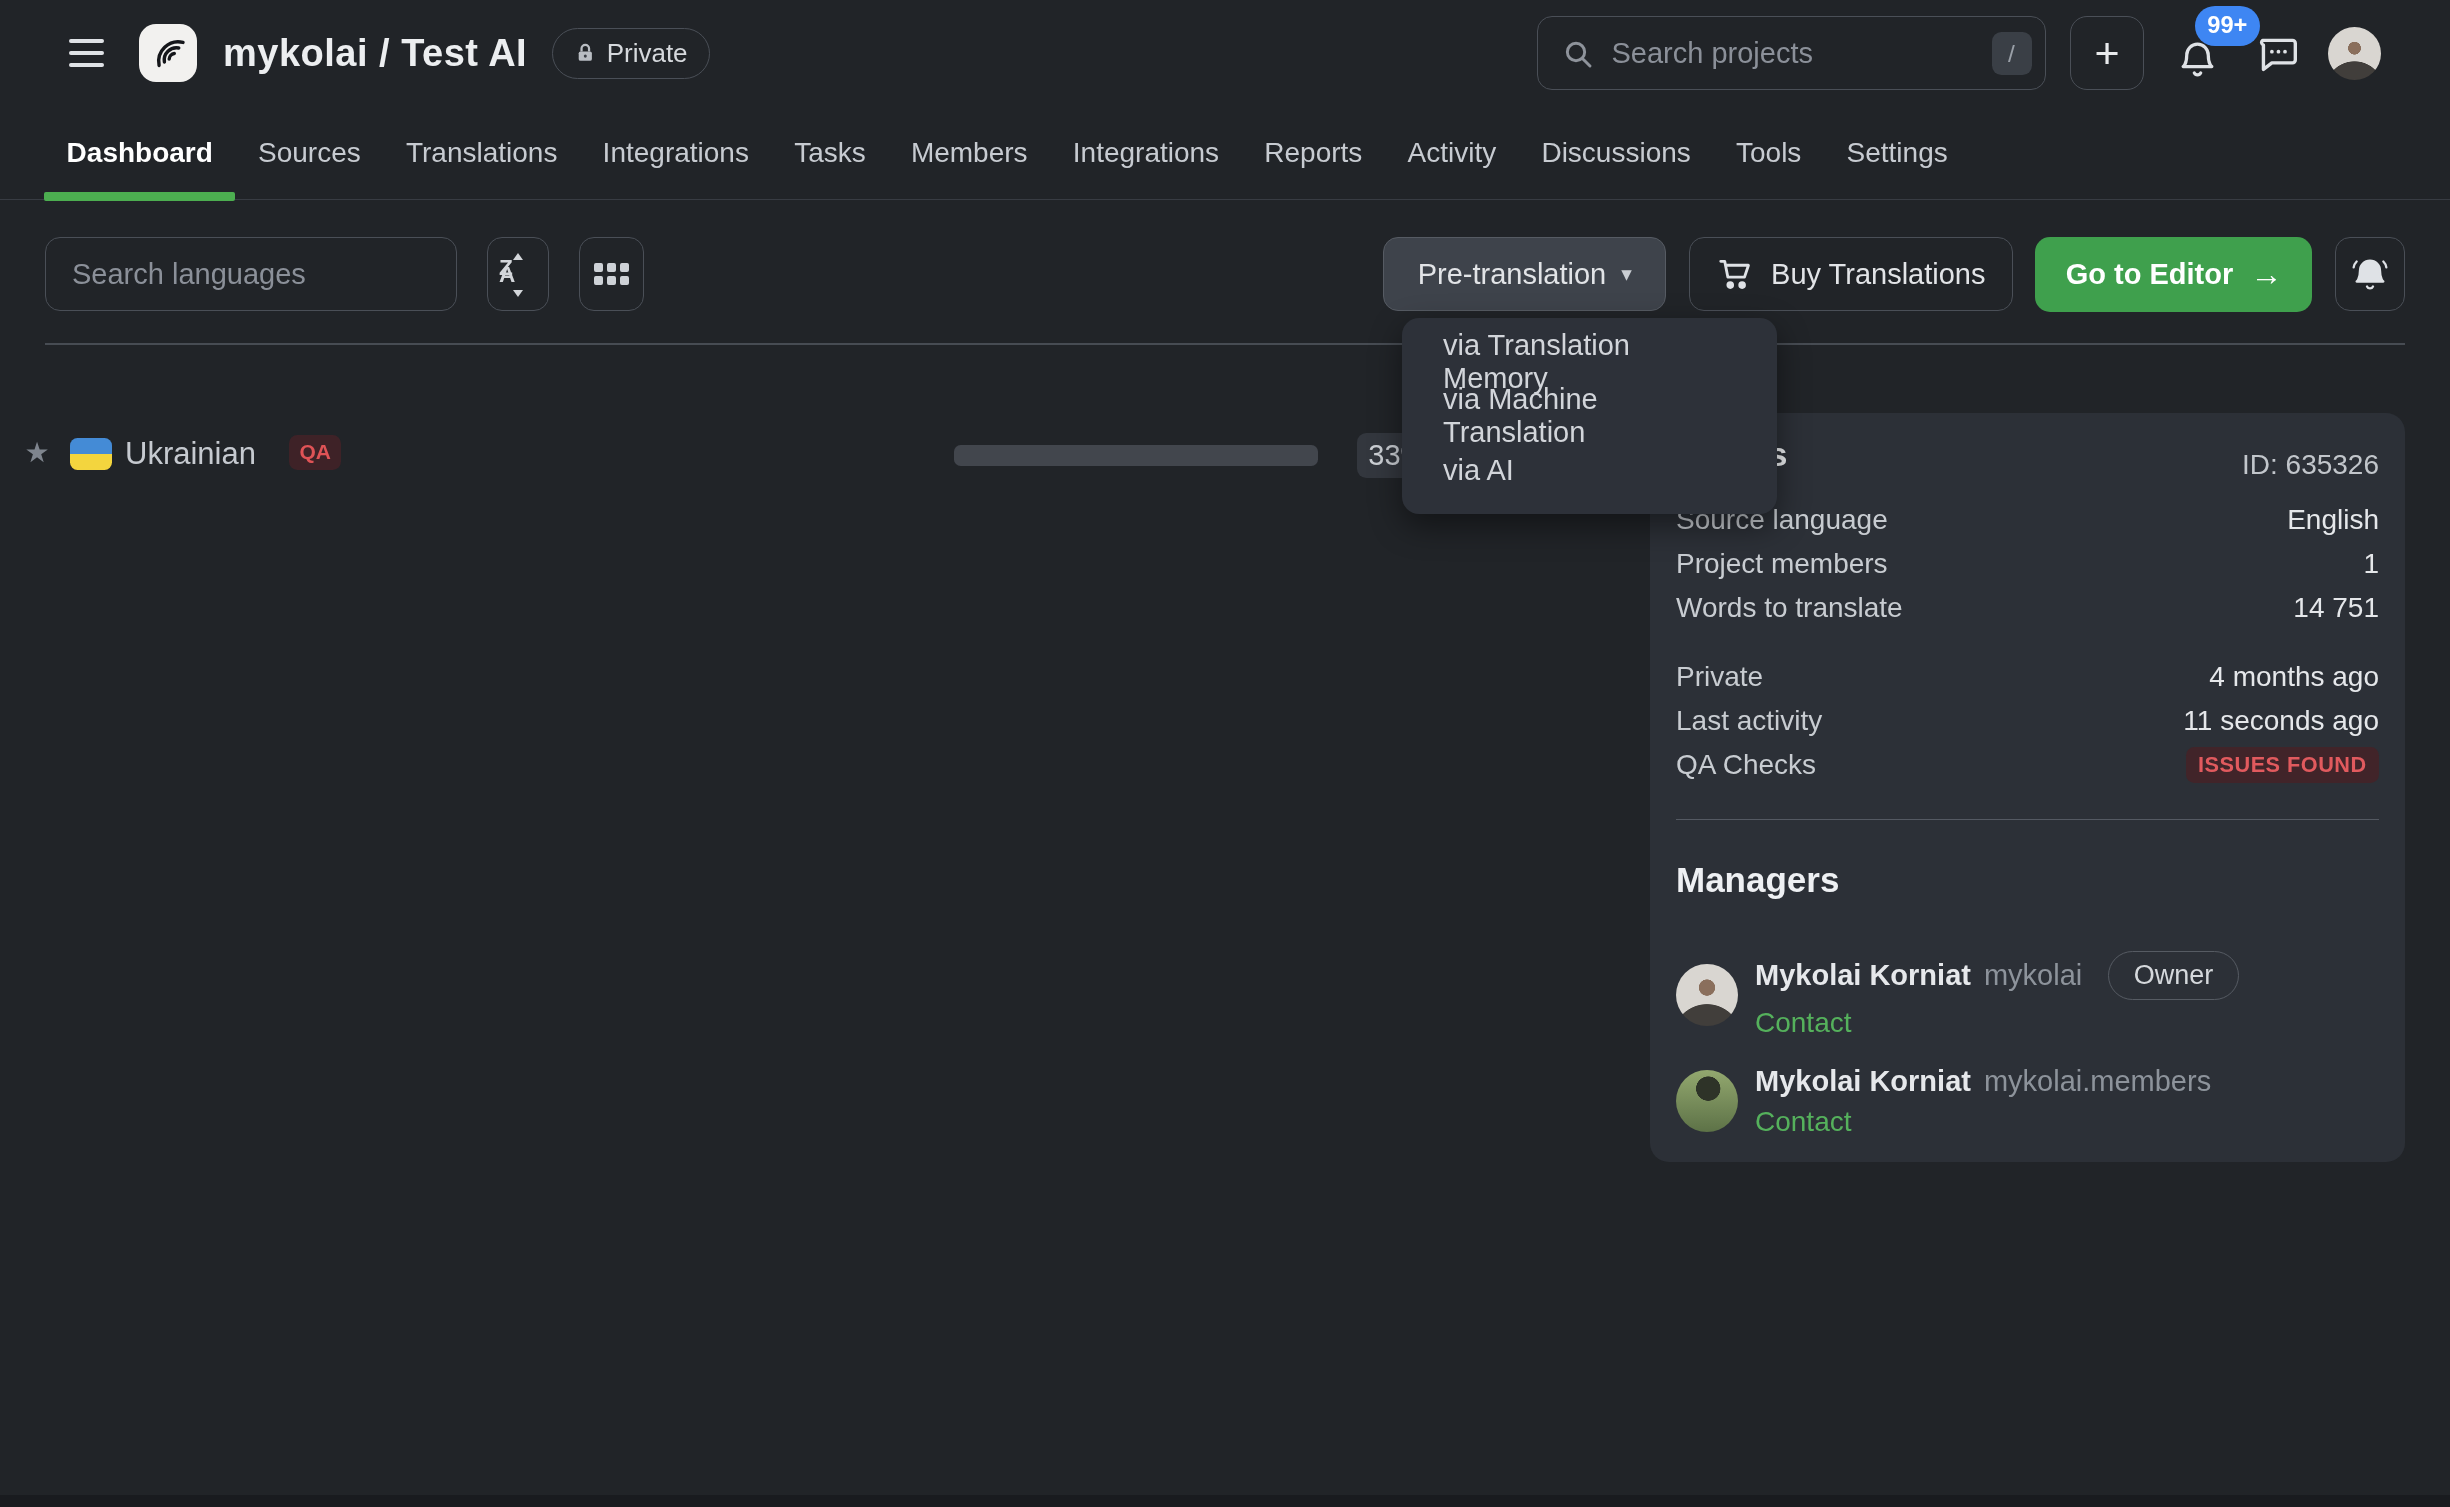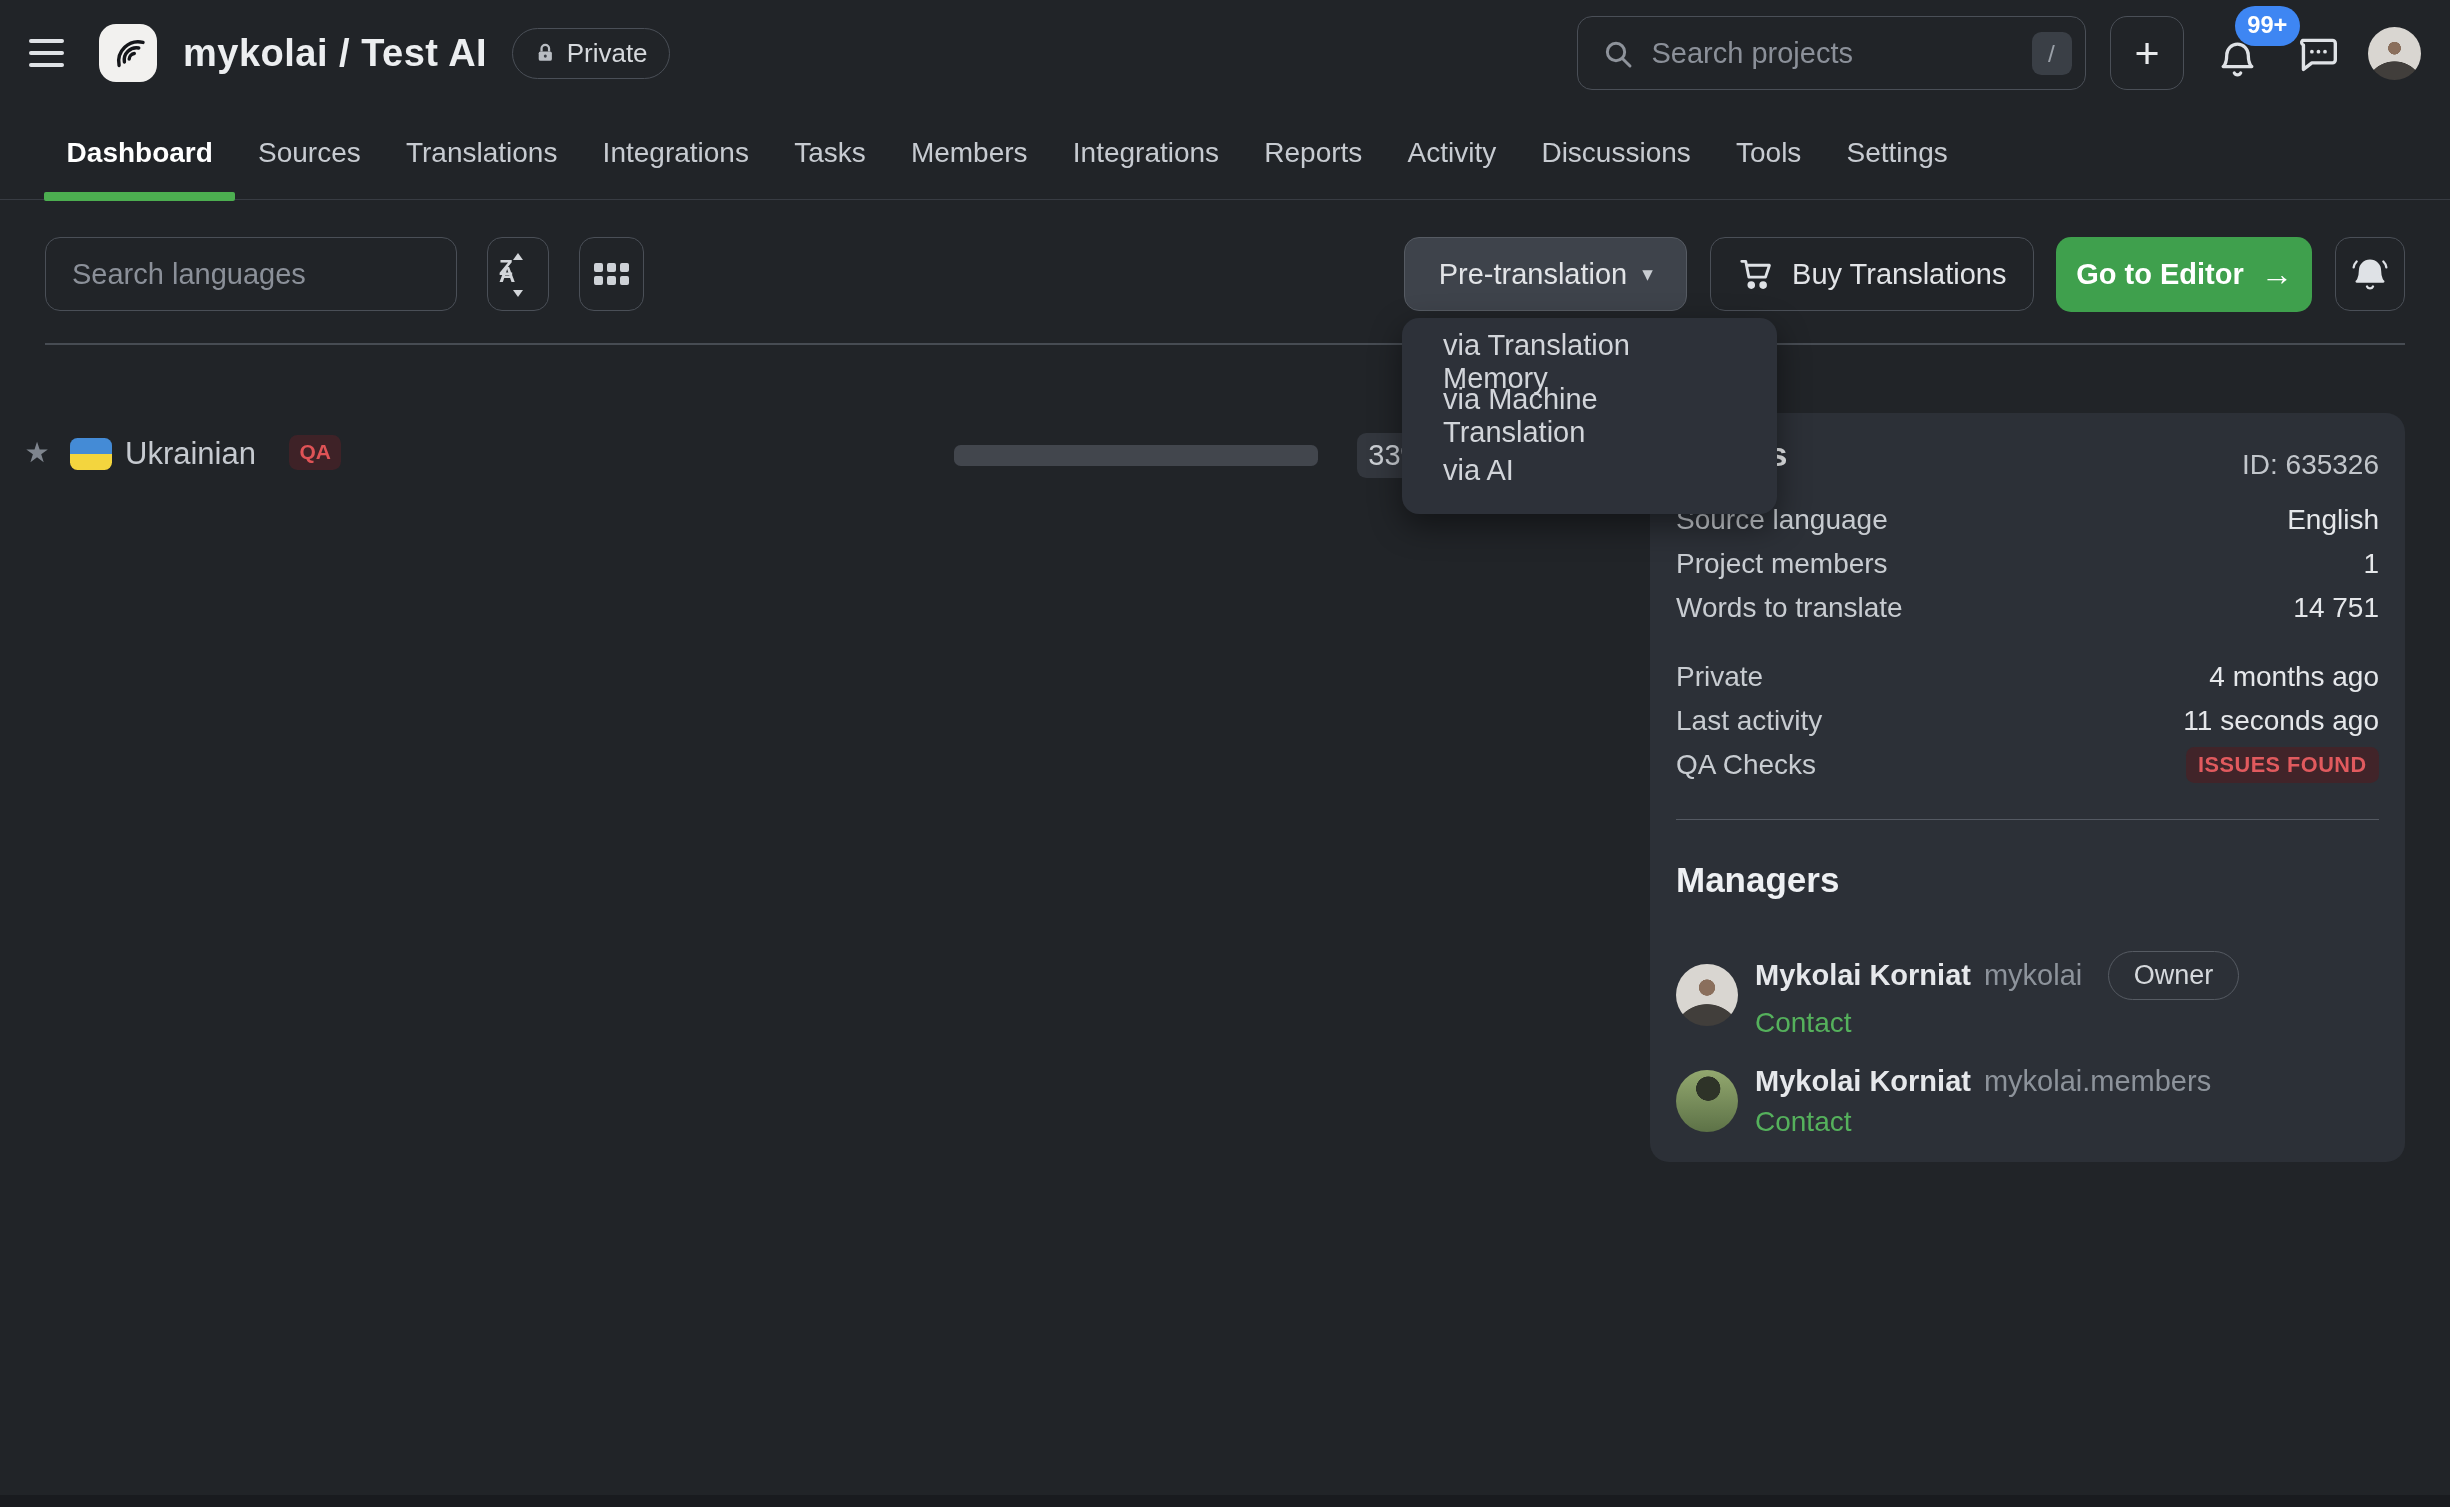--- a/index.html
+++ b/index.html
@@ -3,21 +3,21 @@
 <meta charset="utf-8">
 <style>
   * { margin:0; padding:0; box-sizing:border-box; }
   html,body { background:#17191d; }
   .stage{
     position:relative; width:2450px; height:1508px; overflow:hidden;
     background:#212428; font-family:"Liberation Sans", sans-serif; color:#e6e8eb;
   }
   
   .topbar{ position:absolute; top:0; left:0; right:0; height:106px;
-    display:flex; align-items:center; padding:0 29px; }
+    display:flex; align-items:center; padding:0 69px; }
   .burger{ width:49px; height:49px; display:flex; flex-direction:column; justify-content:center; gap:8.5px; cursor:pointer; }
   .burger span{ display:block; width:35px; height:3.8px; background:#dfe2e6; border-radius:1.9px; }
   .logo{ margin-left:21px; width:58px; height:58px; border-radius:17px; background:#f2f1ef;
     display:flex; align-items:center; justify-content:center; }
   .app-title{ margin-left:26px; font-size:38px; font-weight:bold; color:#eceef0; letter-spacing:0.5px; }
   .private{ margin-left:24.5px; height:51px; border:1.9px solid #4a4f57; border-radius:26px;
     display:inline-flex; align-items:center; gap:10.4px; padding:0 21px; color:#d6d9dd; font-size:26px; }
   .tb-spacer{ flex:1; }
   .search{ position:relative; width:509px; height:74px; border:1.9px solid #4a4f57; border-radius:15px;
     display:flex; align-items:center; }
@@ -60,21 +60,21 @@
     border-left:5.7px solid transparent; border-right:5.7px solid transparent; border-bottom:7.5px solid #d3d6da; }
   .tri-dn{ position:absolute; left:14px; bottom:-3.8px; width:0; height:0;
     border-left:5.7px solid transparent; border-right:5.7px solid transparent; border-top:7.5px solid #d3d6da; }
   .grid-btn{ width:65px; margin-left:30px; }
   .grid-glyph{ display:grid; grid-template-columns:repeat(3,9.4px); grid-auto-rows:9.4px; gap:3.8px; }
   .grid-glyph i{ background:#ced2d7; border-radius:1.9px; }
   .pretranslate{ margin-left:auto; width:283px; height:74px; border:1.9px solid #565b63; border-radius:15px;
     background:#3e434b; color:#e2e4e7; font-size:29px; display:flex; align-items:center; justify-content:center; gap:15px; cursor:pointer; }
   .caret{ font-size:21px; color:#c9cdd2; }
   .buy-btn{ margin-left:22.6px; width:324px; gap:17px; color:#e2e4e7; font-size:29px; }
-  .editor-btn{ margin-left:22.6px; width:256px; height:75px; border-radius:15px; background:#3fa04d; border:none;
+  .editor-btn{ margin-left:22.6px; width:277px; height:75px; border-radius:15px; background:#3fa04d; border:none;
     color:#fff; font-size:29px; font-weight:bold; display:flex; align-items:center; justify-content:center; gap:17px; cursor:pointer; }
   .editor-arrow{ font-size:32px; font-weight:normal; }
   .bell2-btn{ margin-left:22.6px; width:70px; }
   
   .list-rule{ position:absolute; top:343px; left:45px; right:45px; height:1.9px; background:#474c53; }
   .lang-row{ position:absolute; left:0; top:413px; width:1621px; height:85px; }
   .star{ position:absolute; left:24.5px; top:22.6px; font-size:28px; color:#7f858e; cursor:pointer; }
   .flag{ position:absolute; left:70px; top:24.5px; width:42px; height:32px; border-radius:7.5px; overflow:hidden; }
   .flag .b{ height:50%; background:#448bd6; } .flag .y{ height:50%; background:#f3d53e; }
   .lang-name{ position:absolute; left:125px; top:22.6px; font-size:31px; color:#c6cad0; cursor:pointer; }

